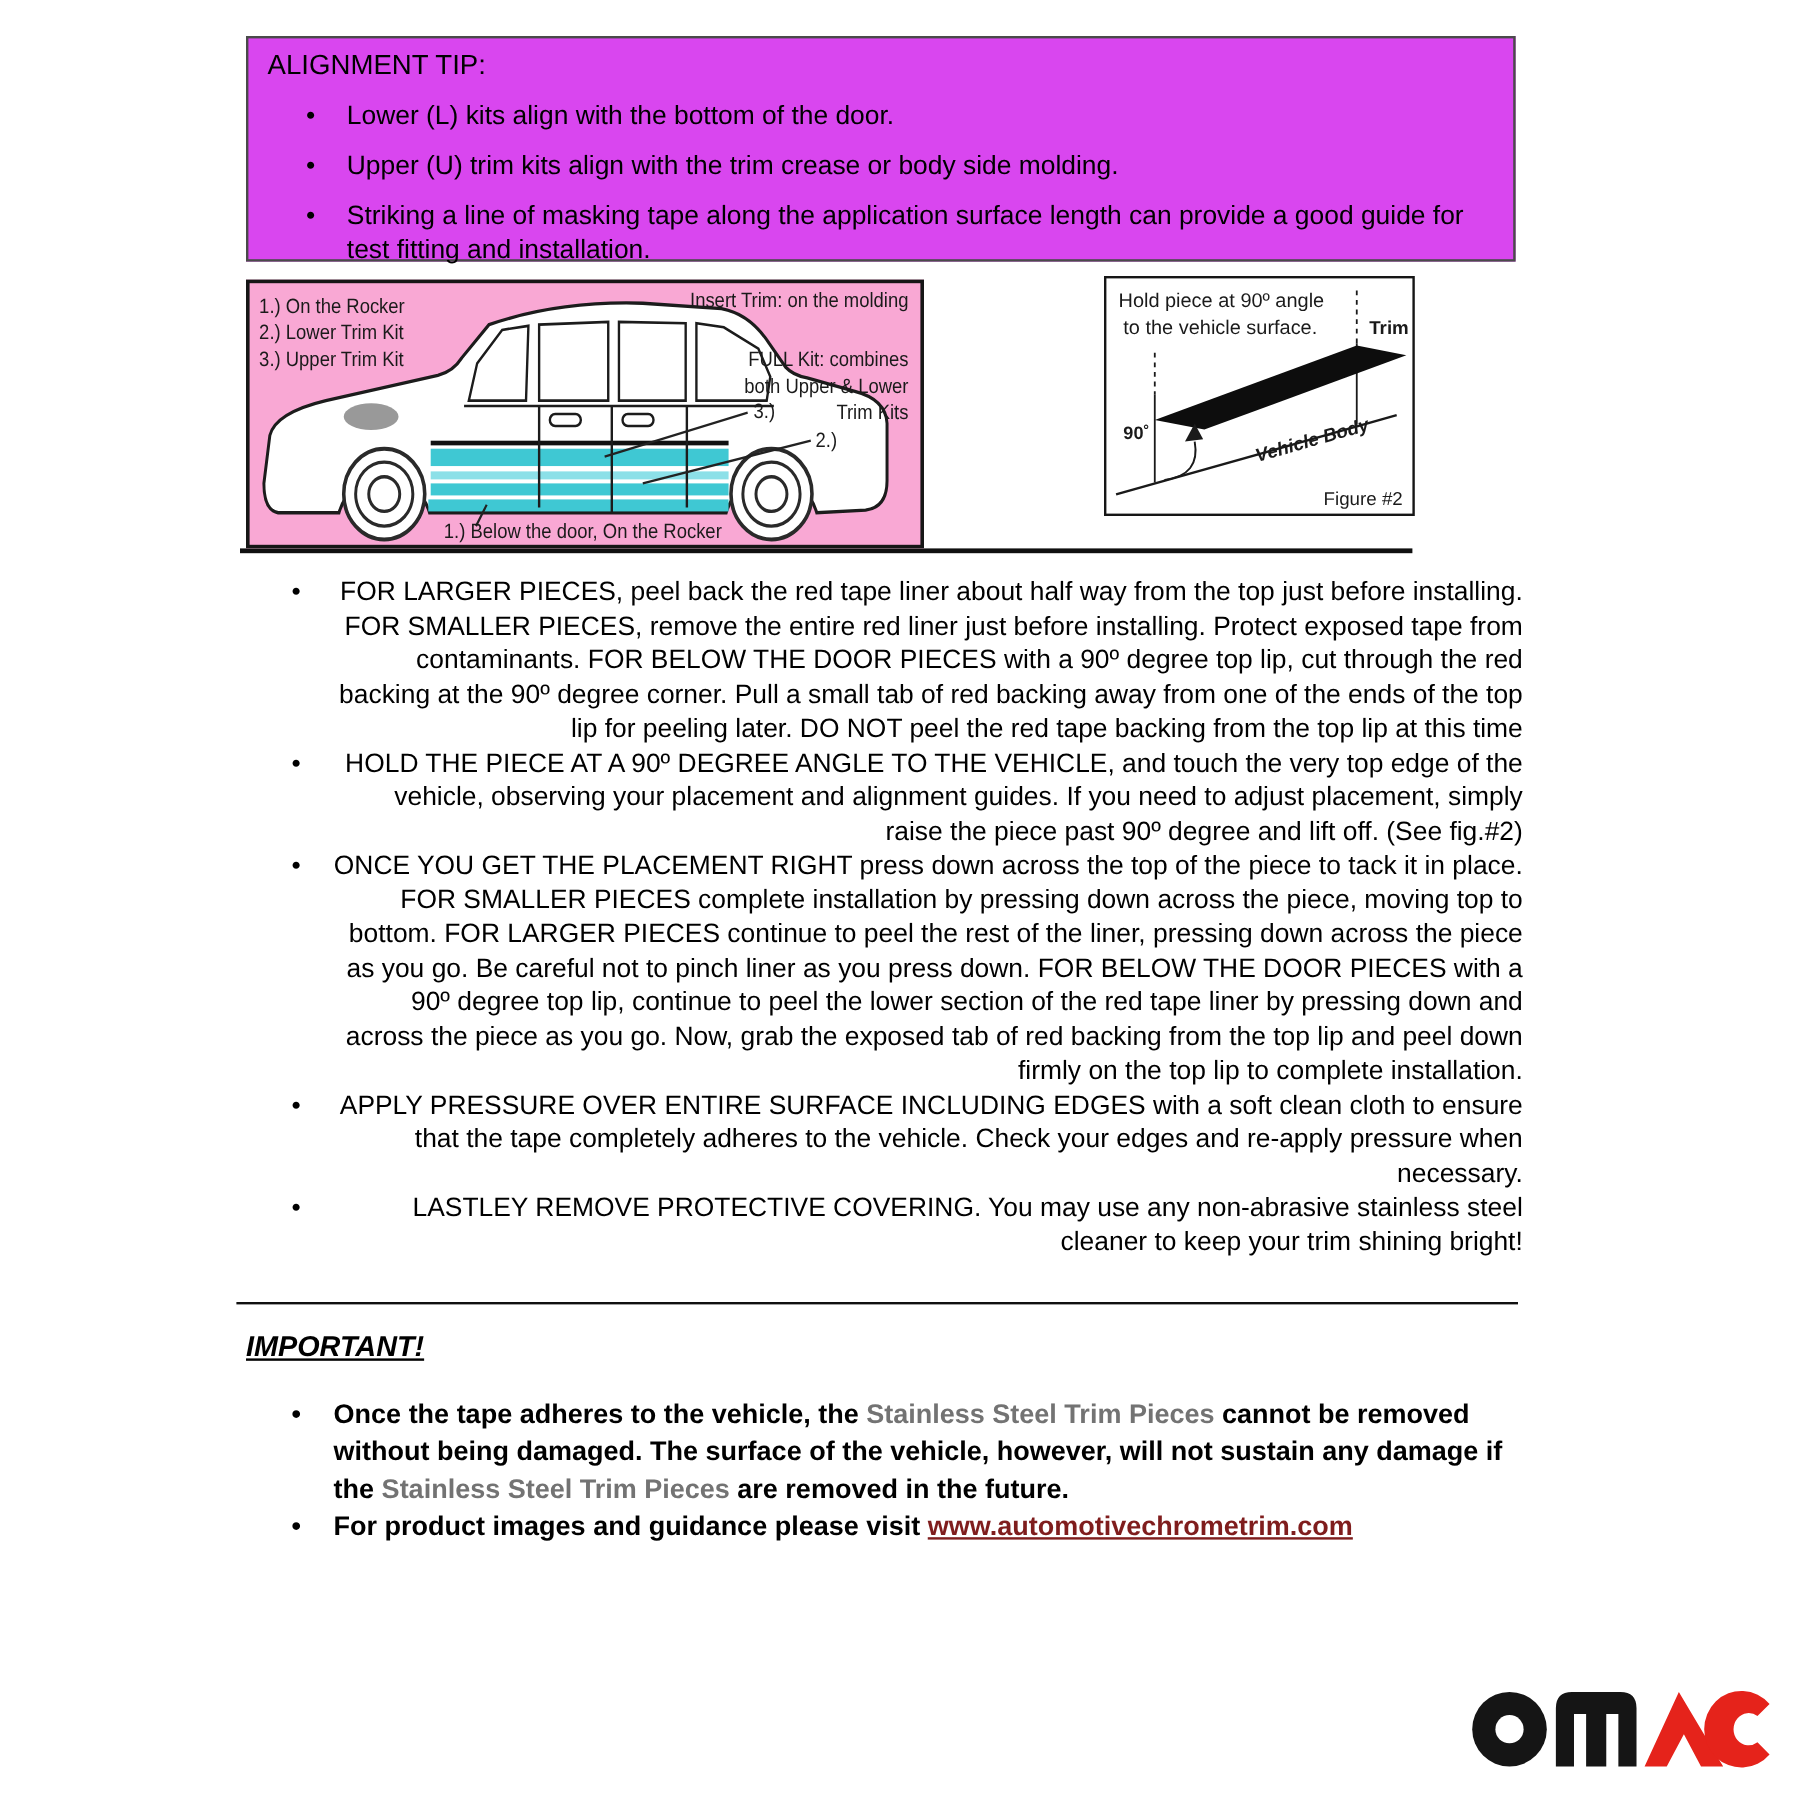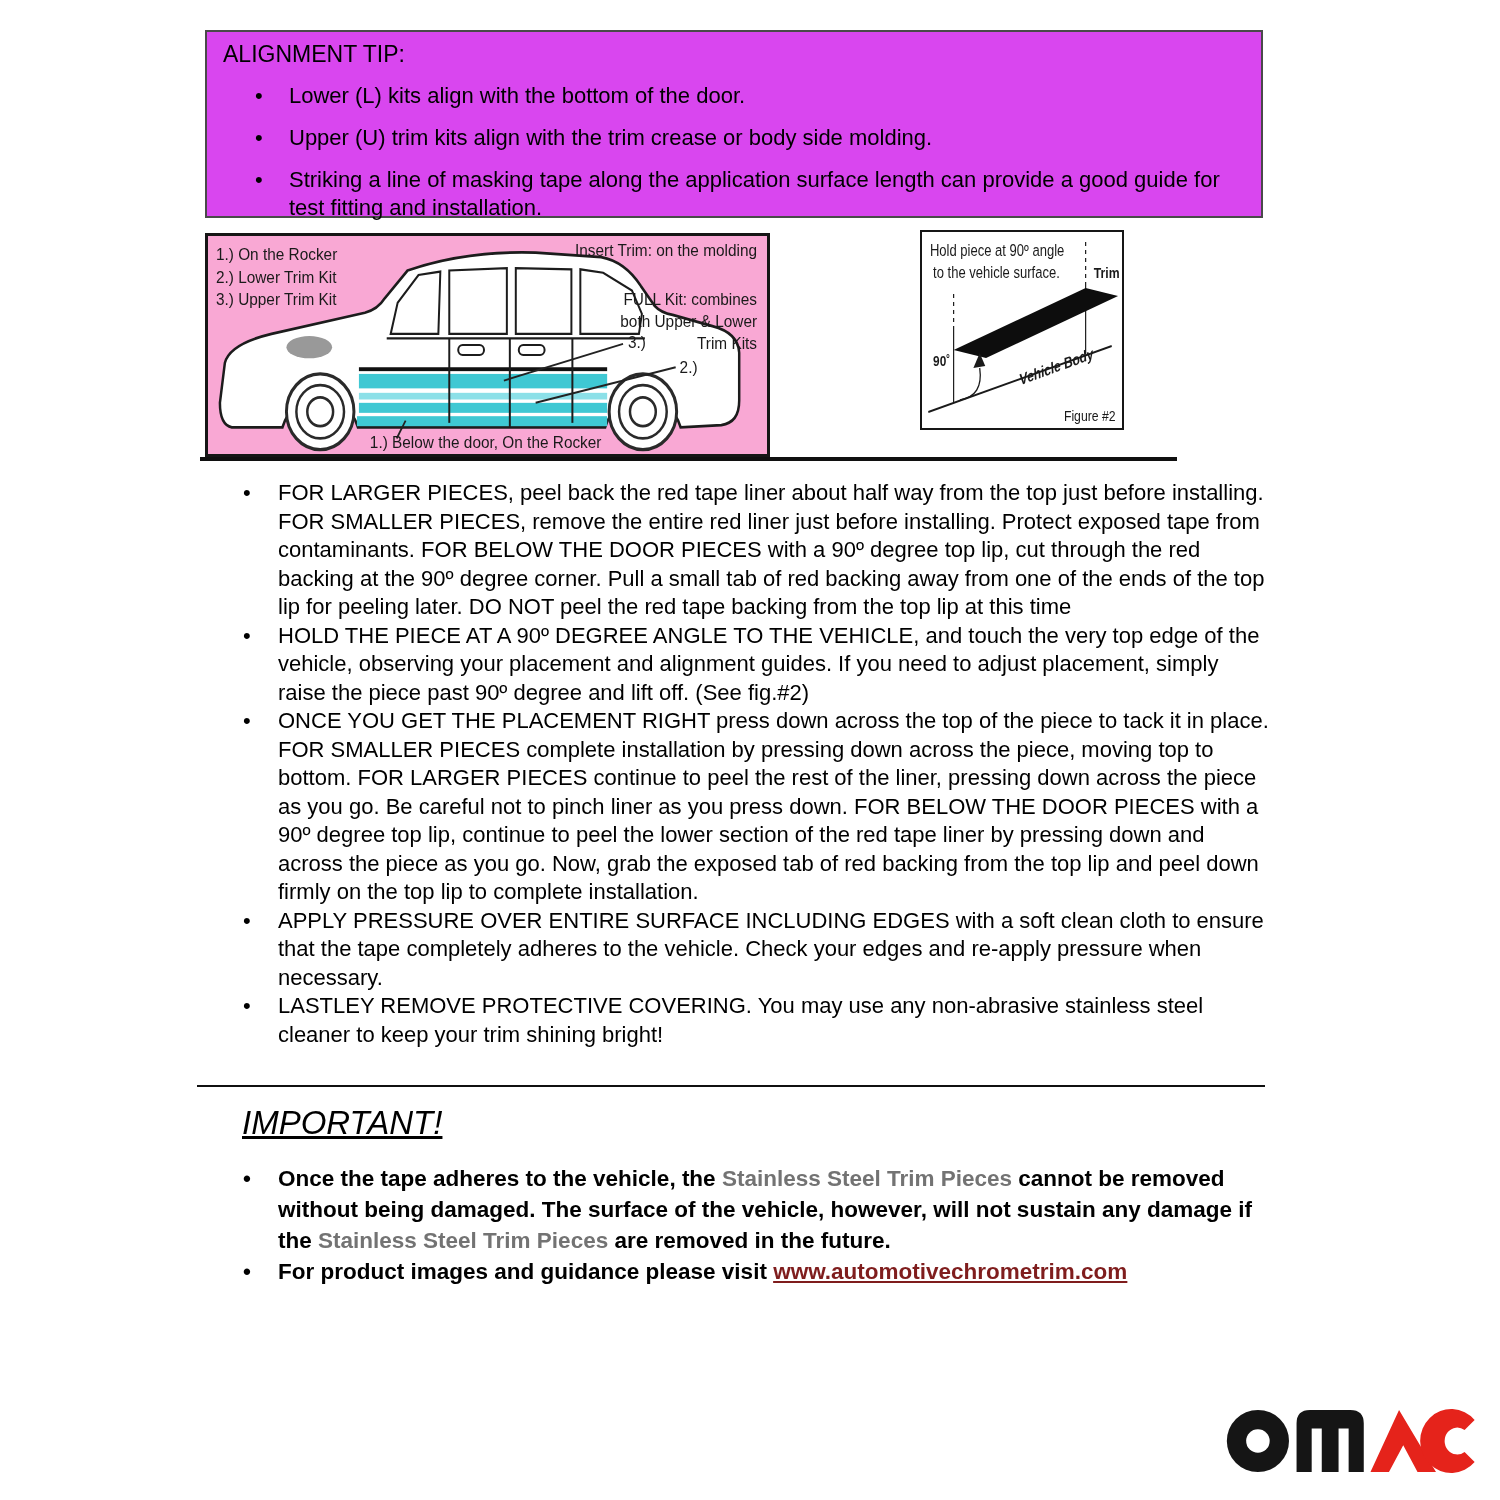--- a/index.html
+++ b/index.html
@@ -20,39 +20,39 @@
   .tip-list li{position:relative;padding-left:66px;font-size:22px;line-height:28px;margin-bottom:14px;}
   .tip-list li::before{content:"\2022";position:absolute;left:32px;top:0;}
 
   
   .diagram-row{margin-top:12px;display:flex;align-items:flex-start;}
   .car-box{
     box-sizing:border-box;width:565px;height:224px;margin-top:3px;
     border:3px solid #161616;background:#f9a8d4;position:relative;
   }
   .fig-box{
-    box-sizing:border-box;width:204px;height:200px;margin-left:150px;
+    box-sizing:border-box;width:259px;height:200px;margin-left:150px;
     border:2px solid #161616;background:#fff;position:relative;
   }
   .thick-rule{height:4px;background:#101010;width:977px;margin-left:-5px;margin-top:0;}
 
   
   .install-heading{
     margin-top:18px;font-size:27px;line-height:32px;font-style:italic;
   }
   .install-heading span{text-decoration:underline;}
-  .install-list{list-style:none;margin:18px 0 0 0;padding:0;}
+  .install-list{list-style:none;margin:18px 0 0 0;padding:0;text-align:right;}
   .install-list li{position:relative;padding-left:73px;padding-right:22px;font-size:22px;line-height:28.5px;}
   .install-list li::before{content:"\2022";position:absolute;left:38px;top:0;}
 
   .divider{height:2px;background:#101010;width:1068px;margin-left:-8px;margin-top:36px;}
 
   
   .important-heading{
-    margin-top:20px;font-size:33px;line-height:32px;font-style:italic;font-weight:normal;margin-left:37px;
+    margin-top:20px;font-size:24px;line-height:32px;font-style:italic;font-weight:bold;
   }
   .important-heading span{text-decoration:underline;}
   .important-list{list-style:none;margin:24px 0 0 0;padding:0;font-weight:bold;}
   .important-list li{position:relative;padding-left:73px;padding-right:4px;font-size:22.5px;line-height:31px;}
   .important-list li::before{content:"\2022";position:absolute;left:38px;top:0;}
   .red-text{color:#737373;}
   .site-link{color:#7f1d1d;text-decoration:underline;font-weight:bold;cursor:pointer;}
 
   
   .logo{position:absolute;top:1402px;right:22px;width:252px;height:78px;}

